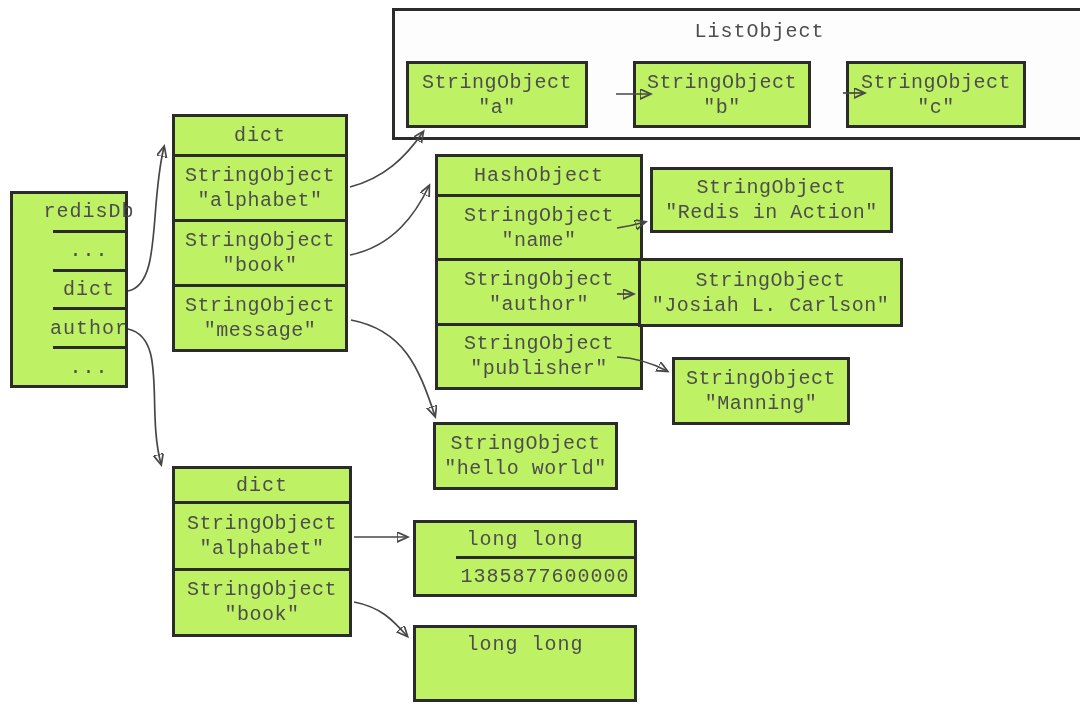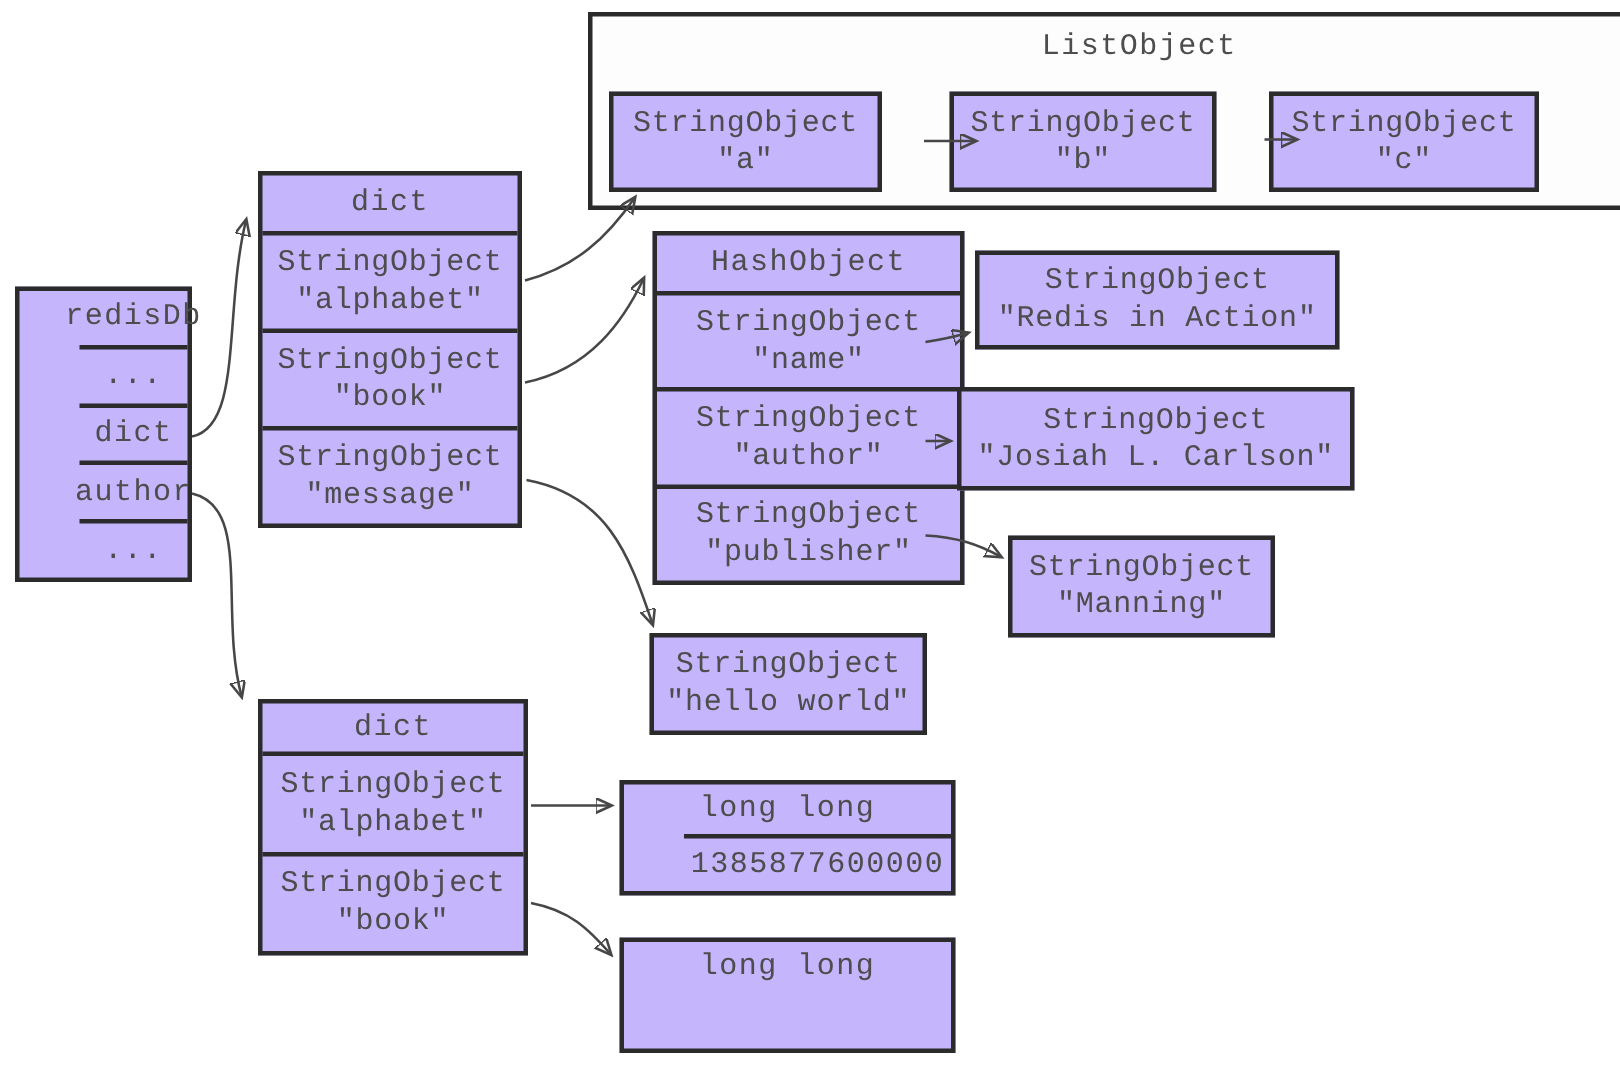--- a/index.html
+++ b/index.html
@@ -3,21 +3,21 @@
 <meta charset="utf-8">
 <style>
   html,body{margin:0;padding:0;background:#ffffff;}
   .canvas{
     position:relative;width:1080px;height:715px;background:#ffffff;
     font-family:"Liberation Mono","DejaVu Sans Mono",monospace;
     color:#4d4d4d;font-size:20px;overflow:hidden;
   }
   .node{
     position:absolute;box-sizing:border-box;border:3px solid #2b2b2b;
-    background:#c4b5fd;display:flex;flex-direction:column;
+    background:#bef264;display:flex;flex-direction:column;
   }
   .srow{
     flex:1;display:flex;align-items:center;justify-content:center;
     border-top:3px solid #2b2b2b;letter-spacing:1px;margin-left:40px;
   }
   .srow:first-child{border-top:none;}
   .hdr{
     flex:0 0 37px;display:flex;align-items:center;justify-content:center;
     letter-spacing:1px;
   }

